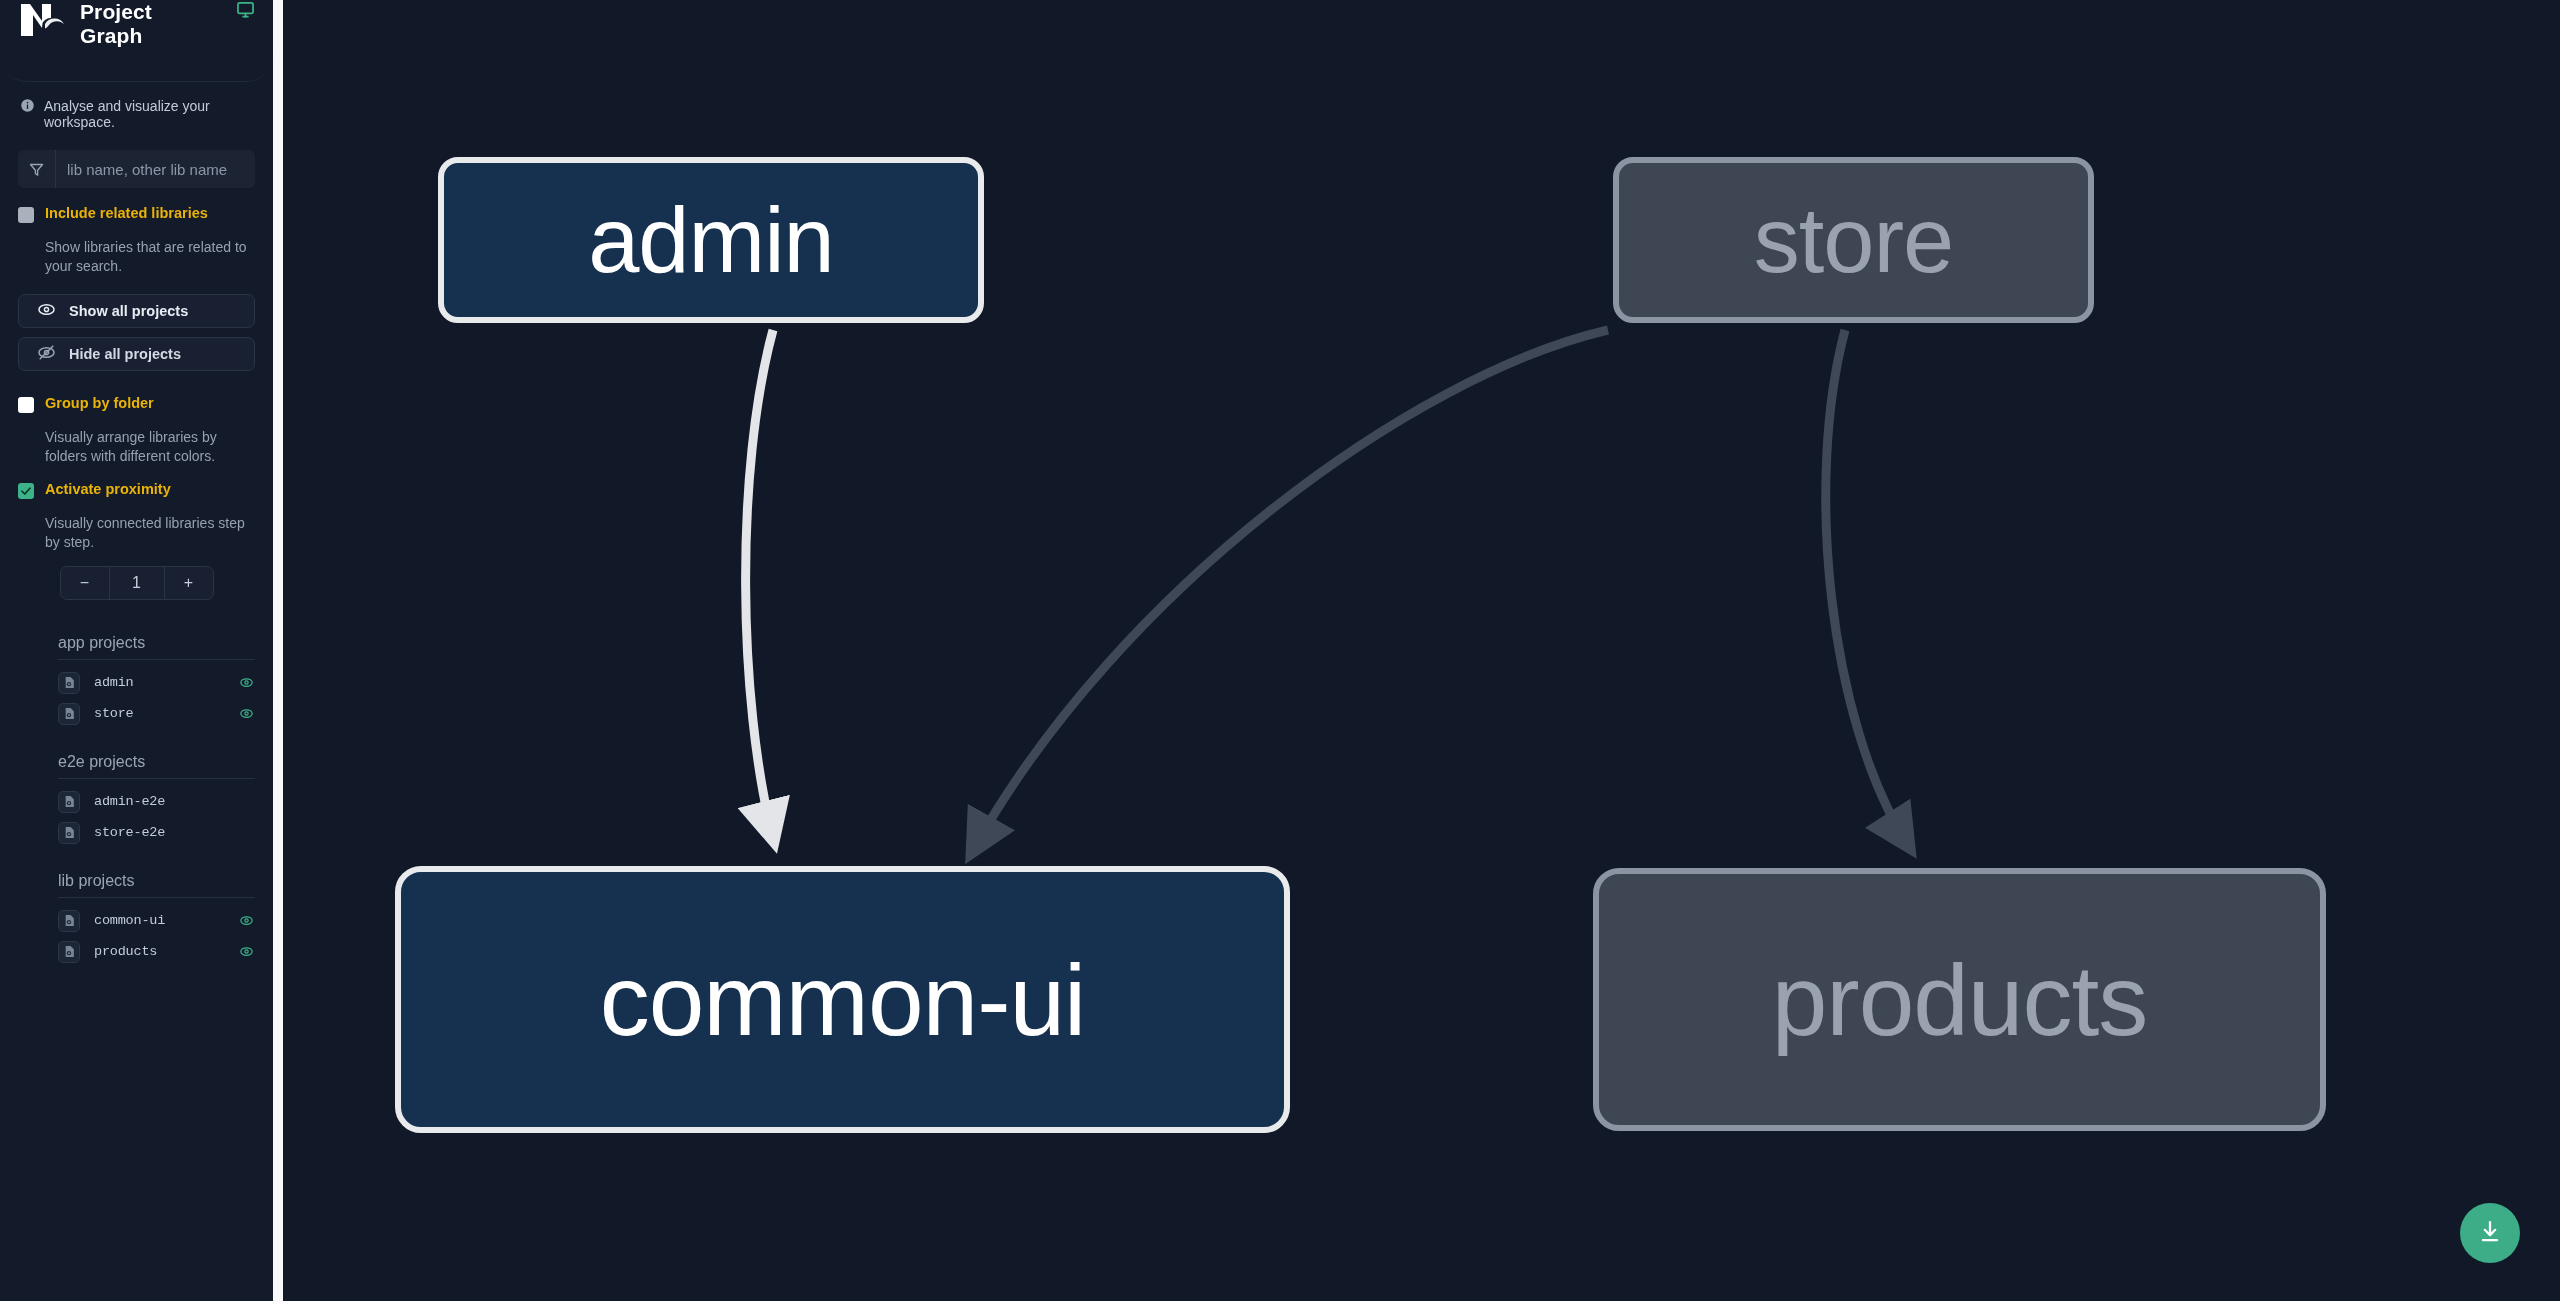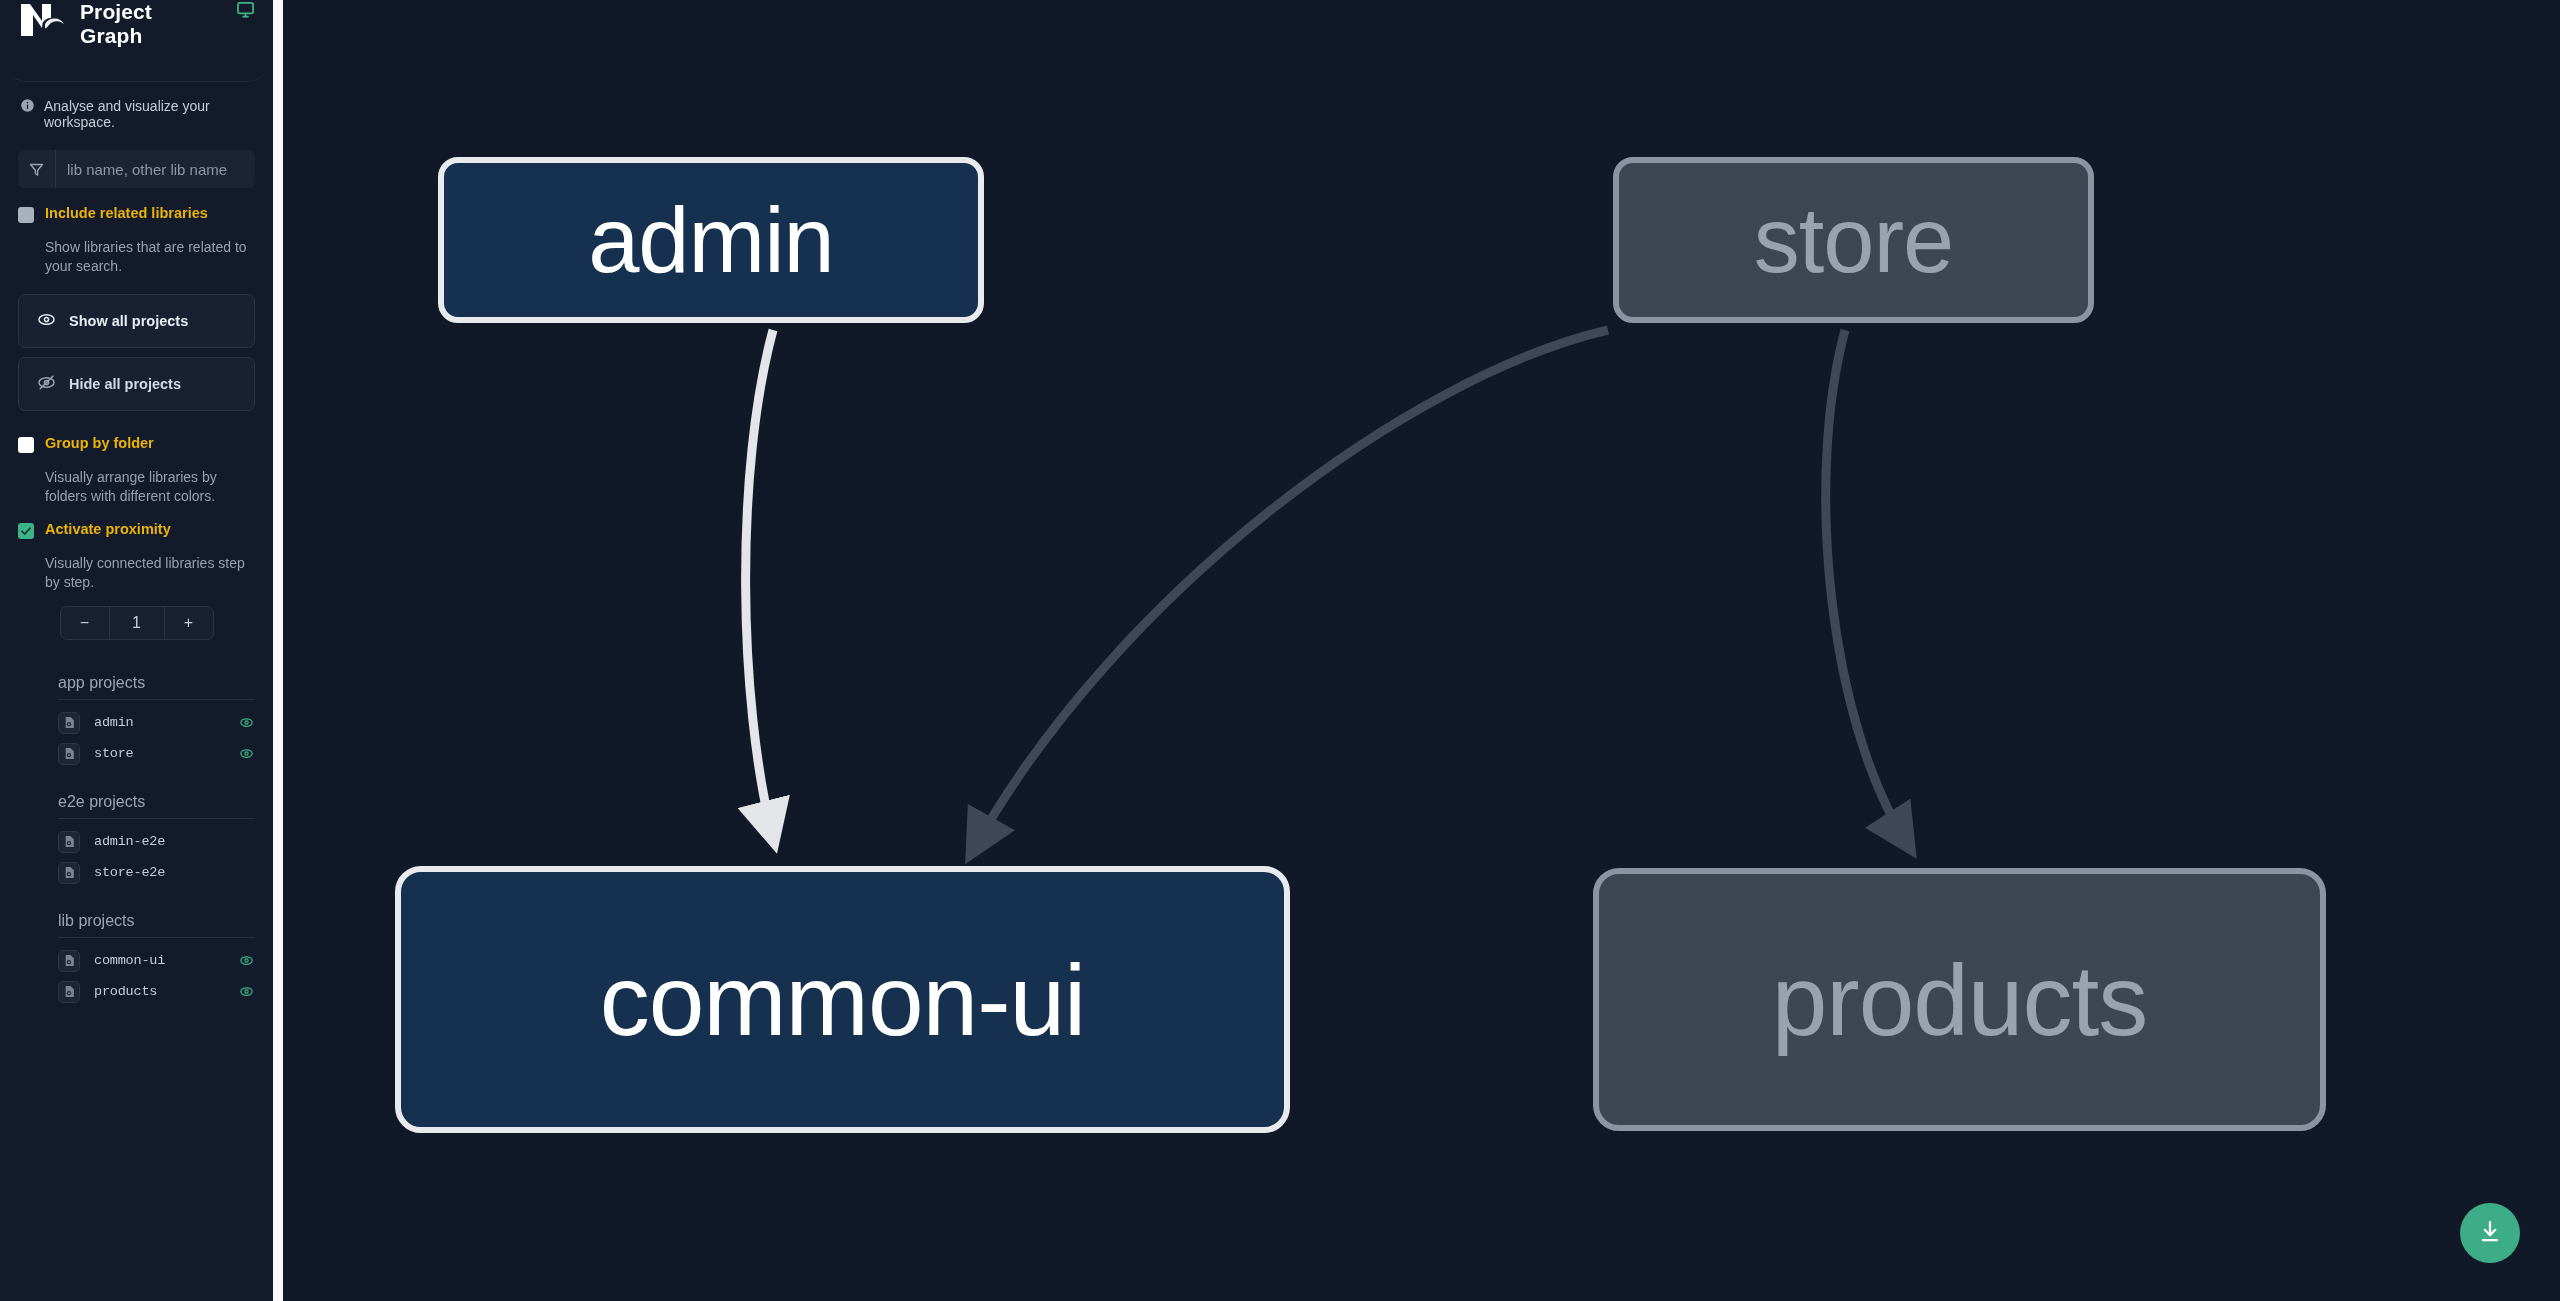--- a/index.html
+++ b/index.html
@@ -141,21 +141,21 @@
     margin-top: 15px;
     max-width: 205px;
   }
 
   
   .btn-wrap { padding: 18px 18px 0 18px; }
   .sb-btn {
     display: flex;
     align-items: center;
     gap: 13px;
-    height: 54px;
+    height: 34px;
     width: 100%;
     padding: 0 18px;
     background: #182032;
     border: 1px solid #2b3446;
     border-radius: 7px;
     color: #e8edf4;
     font-size: 14.5px;
     font-weight: bold;
     font-family: "Liberation Sans", sans-serif;
     cursor: pointer;

